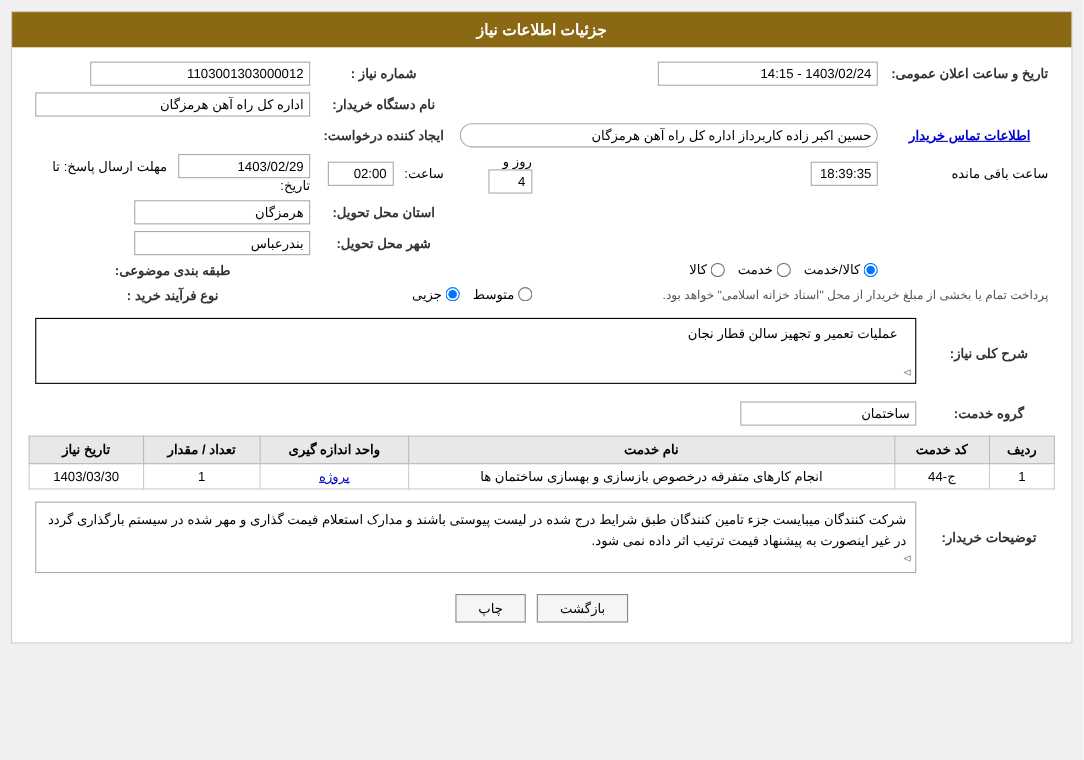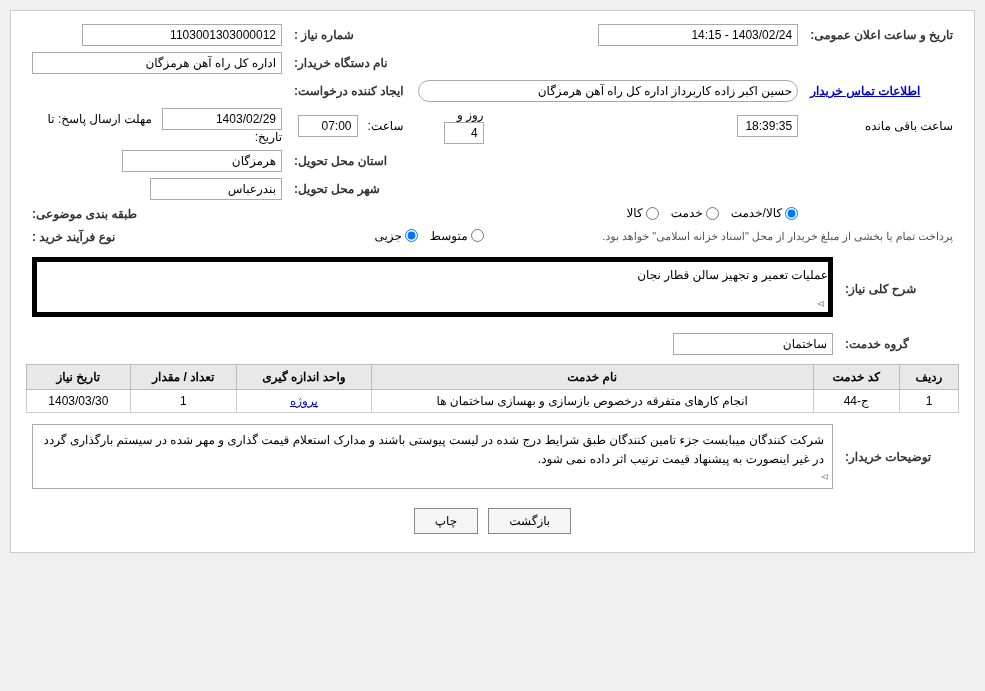--- a/index.html
+++ b/index.html
@@ -43,21 +43,21 @@
       border-collapse: collapse;
       margin-bottom: 6px;
     }
     .info-table td {
       padding: 3px 6px;
       vertical-align: middle;
     }
     .label-cell {
       color: #333;
       font-weight: bold;
-      text-align: left;
+      text-align: center;
       white-space: nowrap;
       width: 120px;
     }
     .input-box {
       border: 1px solid #aaa;
       background: #fff;
       padding: 3px 5px;
       min-height: 22px;
       display: inline-block;
     }
@@ -102,23 +102,23 @@
     .data-table td {
       border: 1px solid #ccc;
       padding: 4px 8px;
       text-align: center;
     }
     .data-table td.link-cell {
       color: #0000cc;
       text-decoration: underline;
     }
     .description-box {
-      border: 5px solid #000000;
+      border: 1px solid #000000;
       background: #fff;
-      padding: 6px 0;
+      padding: 6px 16px;
       min-height: 60px;
       font-size: 12px;
       text-align: right;
       position: relative;
       margin-bottom: 4px;
     }
     .description-box::after {
       content: '⊳';
       position: absolute;
       bottom: 3px;
@@ -163,20 +163,23 @@
     }
     .btn-back {
       background: #f5f5f5;
     }
   </style>
 </head>
 <body>
 
 <div class="page-container">
 
+  <div class="header-bar">
+    <span>جزئیات اطلاعات نیاز</span>
+  </div>
 
   <div class="content">
 
     <table class="info-table">
 
       <tbody>
           <tr>
         <td class="label-cell">تاریخ و ساعت اعلان عمومی:</td>
         <td>
           <span class="input-box input-wide">1403/02/24 - 14:15</span>
@@ -217,21 +220,21 @@
           <span class="input-box input-small">18:39:35</span>
         </td>
         <td>
           <span>روز و</span>
           &nbsp;
           <span class="input-box" style="width:40px;">4</span>
         </td>
         <td>
           <span>ساعت:</span>
           &nbsp;
-          <span class="input-box" style="width:60px;">07:00</span>
+          <span class="input-box" style="width:60px;">02:00</span>
         </td>
         <td>
           <span class="input-box" style="width:120px;">1403/02/29</span>
           &nbsp;
           <span>مهلت ارسال پاسخ: تا تاریخ:</span>
         </td>
       </tr>
 
       <tr>
         <td></td>
@@ -242,21 +245,21 @@
           <span class="input-box" style="width:160px;">هرمزگان</span>
         </td>
       </tr>
 
       <tr>
         <td></td>
         <td></td>
         <td></td>
         <td class="label-cell">شهر محل تحویل:</td>
         <td>
-          <span class="input-box" style="width:132px;">بندرعباس</span>
+          <span class="input-box" style="width:160px;">بندرعباس</span>
         </td>
       </tr>
 
       <tr>
         <td></td>
         <td colspan="3">
           <div class="radio-group">
             <div class="radio-item">
               <input type="radio" name="category" checked="" style="">
               <span>کالا/خدمت</span>

